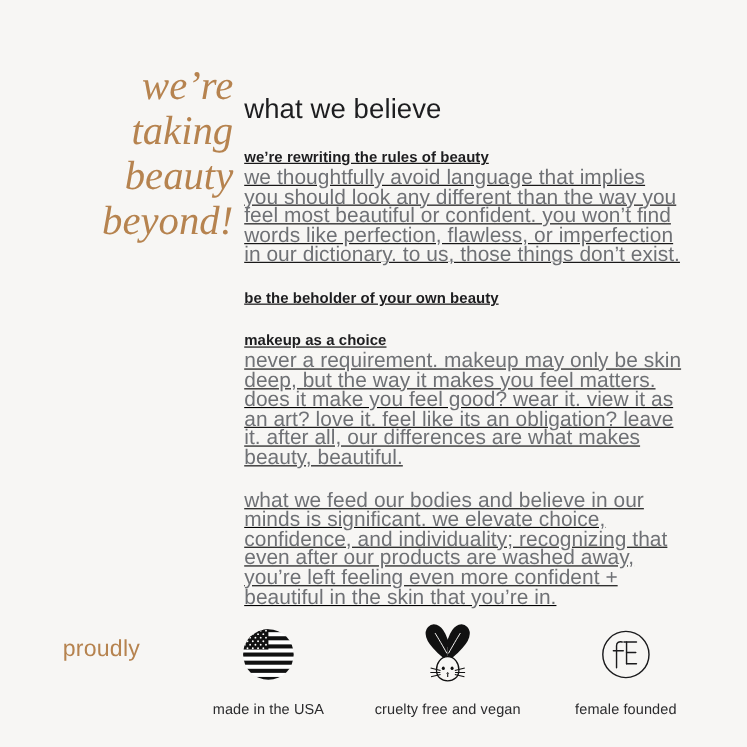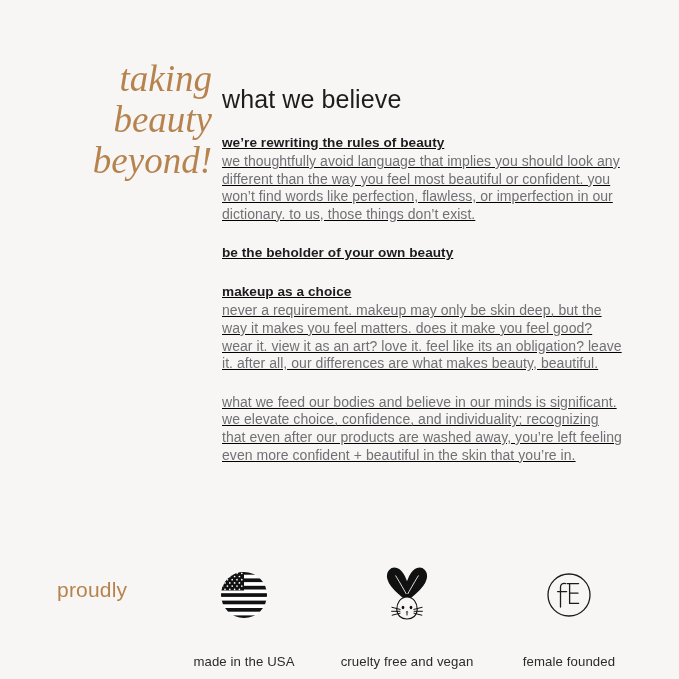--- a/index.html
+++ b/index.html
@@ -65,21 +65,21 @@
   }
   .block-head {
     font-size: 13.6px;
     font-weight: 700;
     color: #1d1d1f;
     line-height: 18px;
     margin-bottom: 1px;
     letter-spacing: 0.05px;
   }
   .block-body {
-    font-size: 14px;
+    font-size: 19px;
     font-weight: 400;
     color: #6f7175;
     line-height: 17.6px;
     letter-spacing: 0.05px;
   }
 
   
   .badges {
     position: absolute;
     left: 0;
@@ -106,33 +106,34 @@
   .badge-2 { left: 324px; }
   .badge-3 { left: 486px; }
 
   .badge-icon {
     height: 58px;
     display: flex;
     align-items: center;
     justify-content: center;
   }
   .badge-caption {
-    margin-top: 30px;
+    margin-top: 13px;
     font-size: 13.2px;
     color: #2b2b2d;
     letter-spacing: 0.1px;
     white-space: nowrap;
   }
 </style>
 </head>
 <body>
 
 <div class="page">
 
   <div class="headline">
+    <span class="hl">we’re</span>
     <span class="hl">taking</span>
     <span class="hl">beauty</span>
     <span class="hl">beyond!</span>
   </div>
 
   <div class="content">
 
     <h1 class="section-title">what we believe</h1>
 
     <div class="block">

